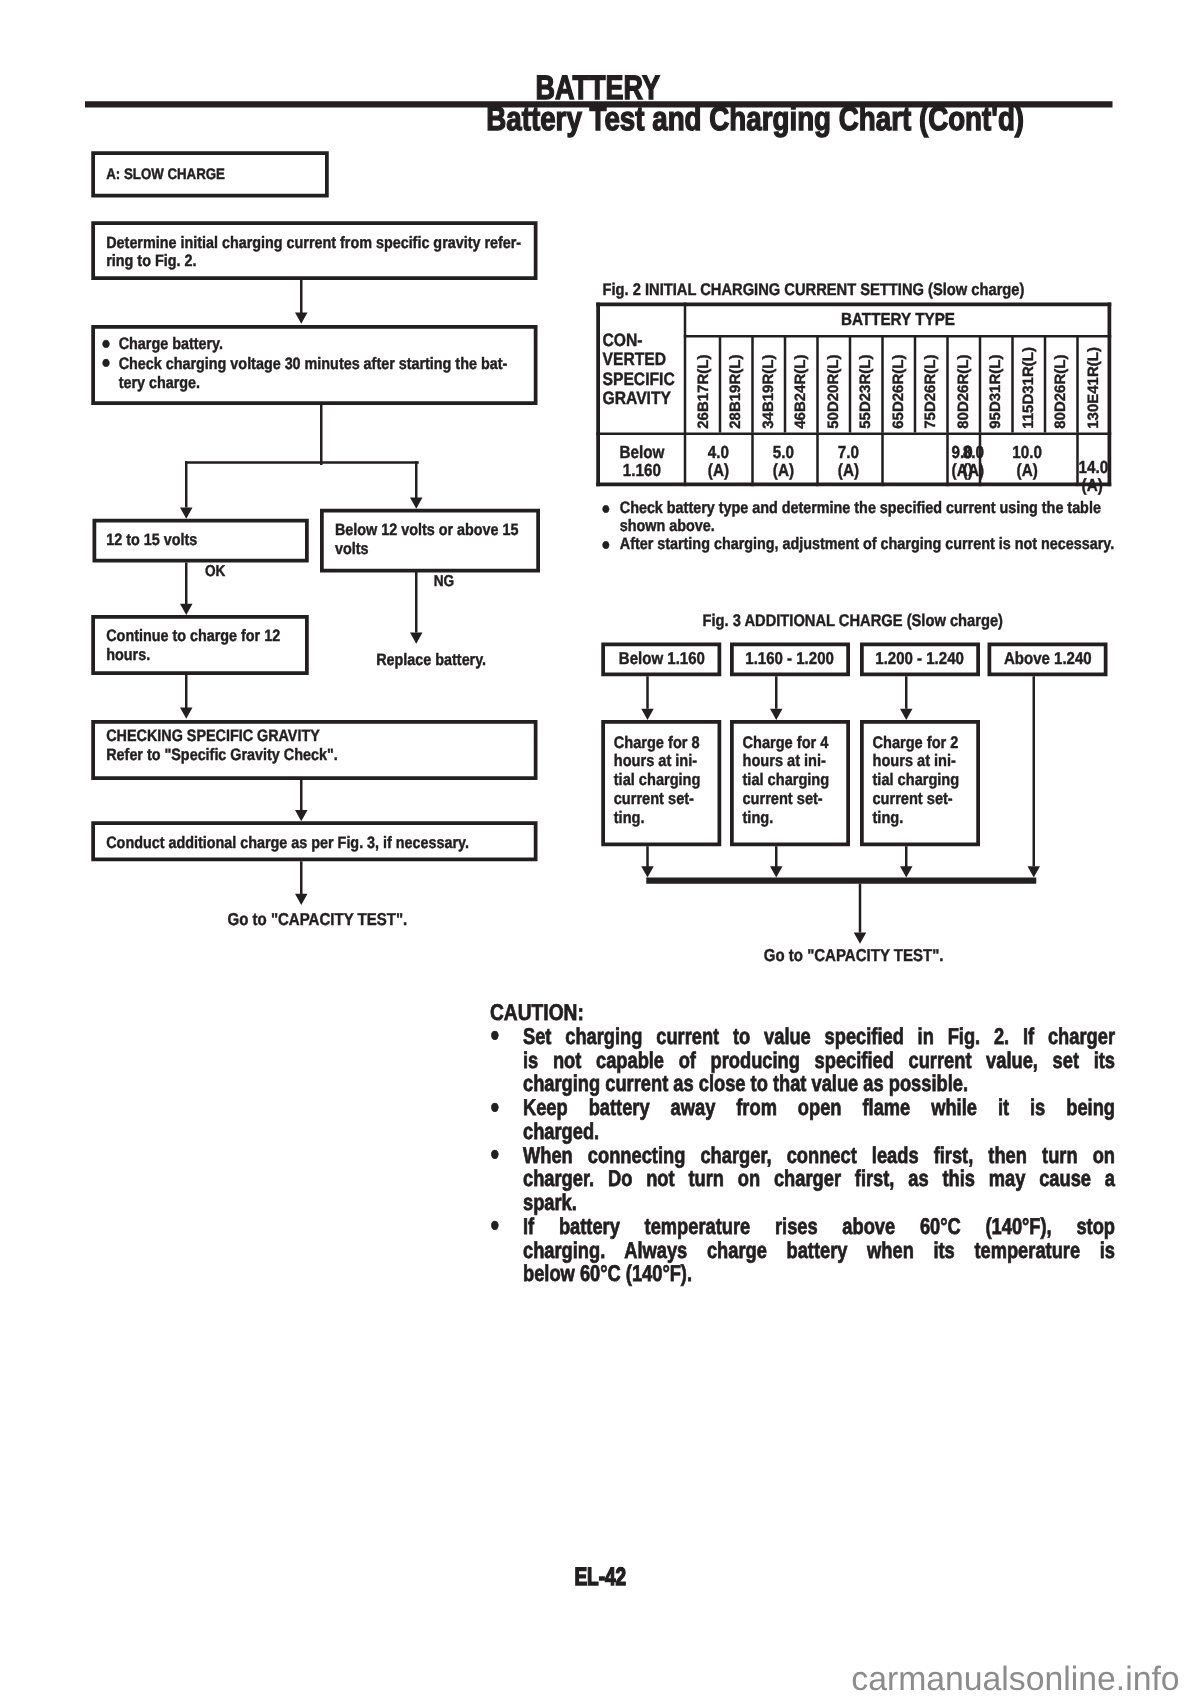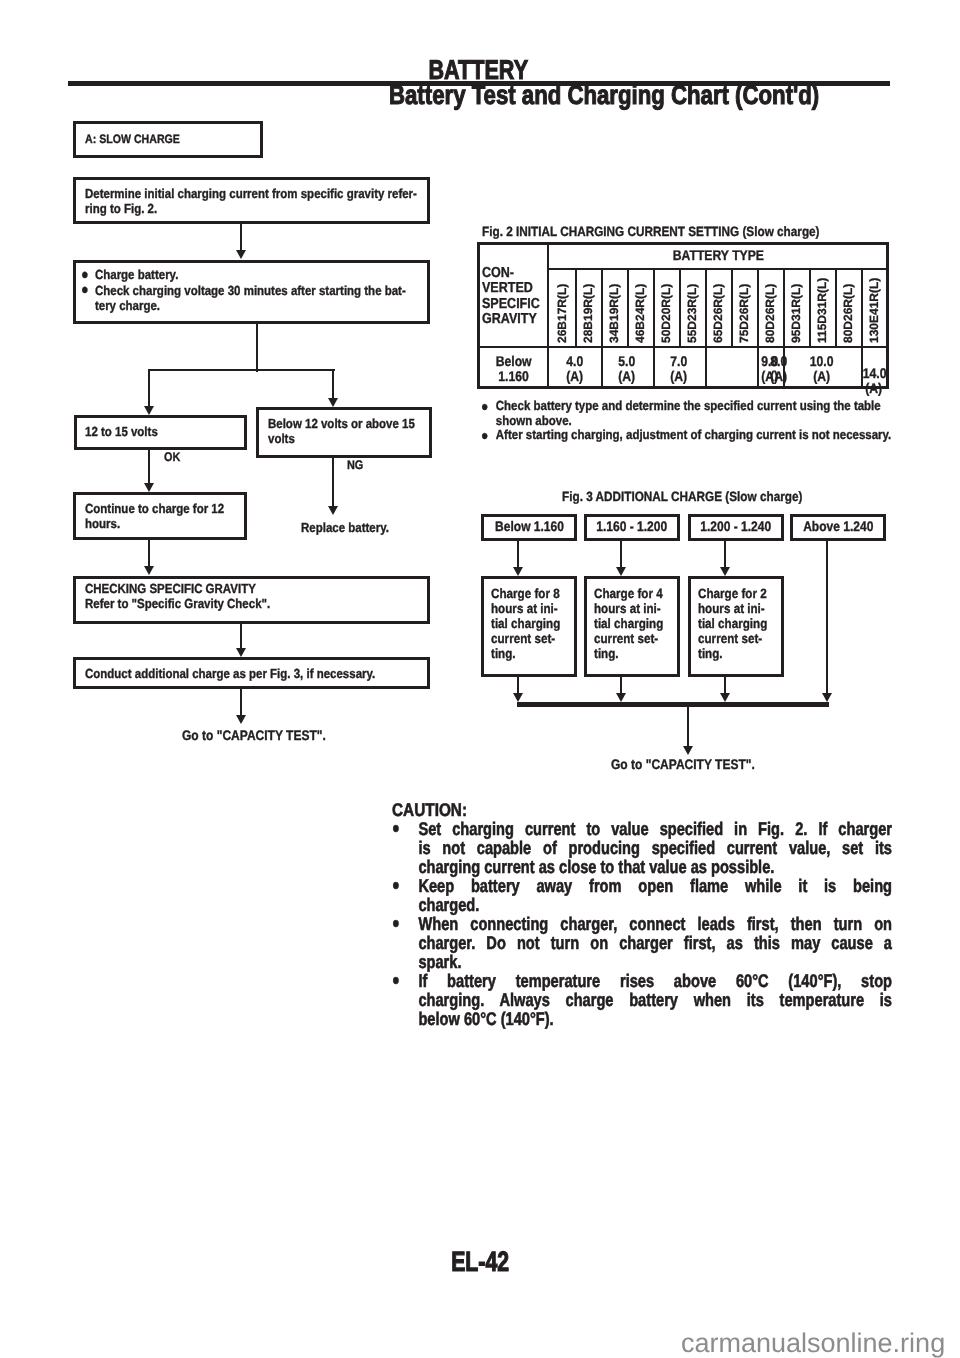--- a/index.html
+++ b/index.html
@@ -72,34 +72,34 @@
                -webkit-text-stroke:0.6px #231f20;
                transform:scaleX(.84);transform-origin:left top;}
   #caution{left:392px;top:820px;width:625px;font-size:18.3px;font-weight:bold;
            -webkit-text-stroke:0.6px #231f20;
            line-height:18.95px;transform:scaleX(.80);transform-origin:left top;}
   #caution .row{display:flex;}
   #caution .row .bd{width:33px;flex:none;font-size:16px;line-height:18.95px;}
   #caution .row .txt{flex:1;}
   #caution .jline{display:block;text-align:justify;text-align-last:justify;}
   #caution .lline{display:block;text-align:left;}
-  #pageno{left:330px;top:1248px;width:300px;text-align:center;font-size:28px;font-weight:bold;
+  #pageno{left:330px;top:1248px;width:300px;text-align:center;font-size:20px;font-weight:bold;
           line-height:28px;-webkit-text-stroke:1.2px #231f20;}
   #pageno .cond{transform:scaleX(.76);transform-origin:center center;}
   #wm{left:681px;top:1330px;font-size:27px;color:#8c8c8c;line-height:27px;}
 </style>
 </head>
 <body>
 
 <div class="abs" id="hdr-section"><span class="cond">BATTERY</span></div>
 <div class="abs" id="hdr-rule"></div>
 <div class="abs" id="hdr-title"><span class="cond">Battery Test and Charging Chart (Cont'd)</span></div>
 
 <div class="abs" id="pageno"><span class="cond">EL-42</span></div>
-<div class="abs" id="wm">carmanualsonline.ring</div>
+<div class="abs" id="wm">carmanualsonline.info</div>
 
 <div class="abs fbox" style="left:73px;top:121px;width:190px;height:37px;">
   <div class="ftext abs" style="left:9px;top:8px;font-size:12.2px;">A: SLOW CHARGE</div>
 </div>
 
 <div class="abs fbox" style="left:73px;top:177px;width:357px;height:47px;">
   <div class="ftext abs" style="left:9px;top:6px;white-space:nowrap;">
     <div>Determine initial charging current from specific gravity refer-</div>
     <div>ring to Fig. 2.</div>
   </div>

